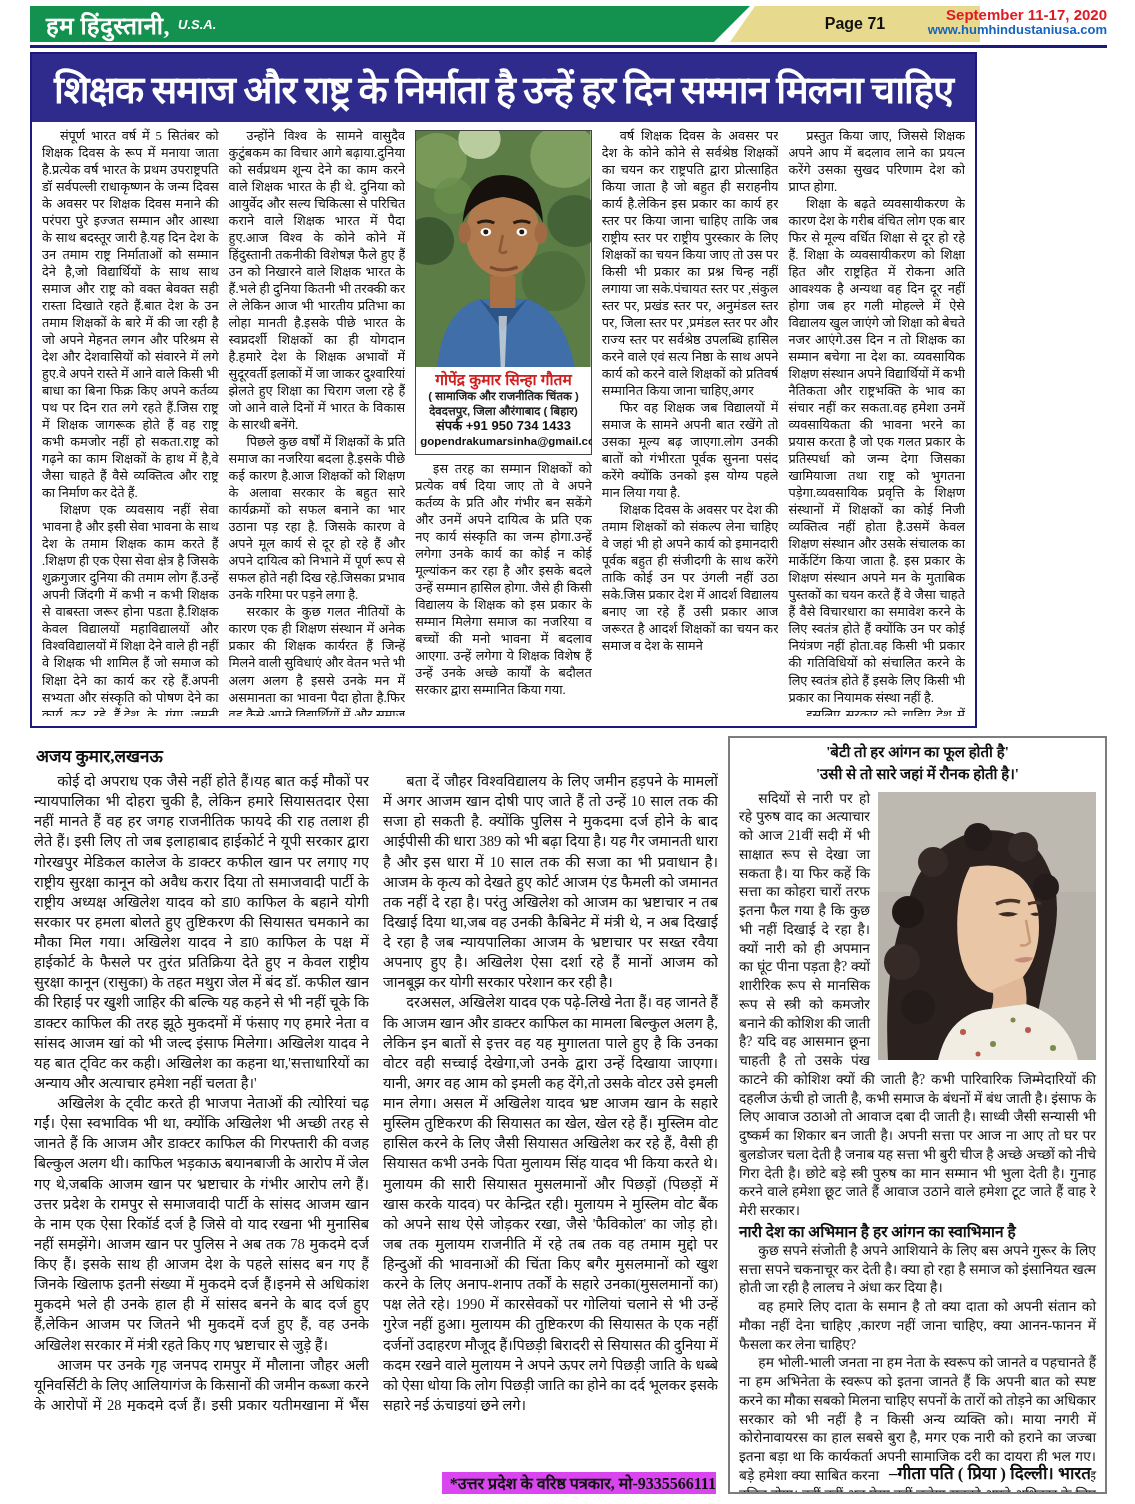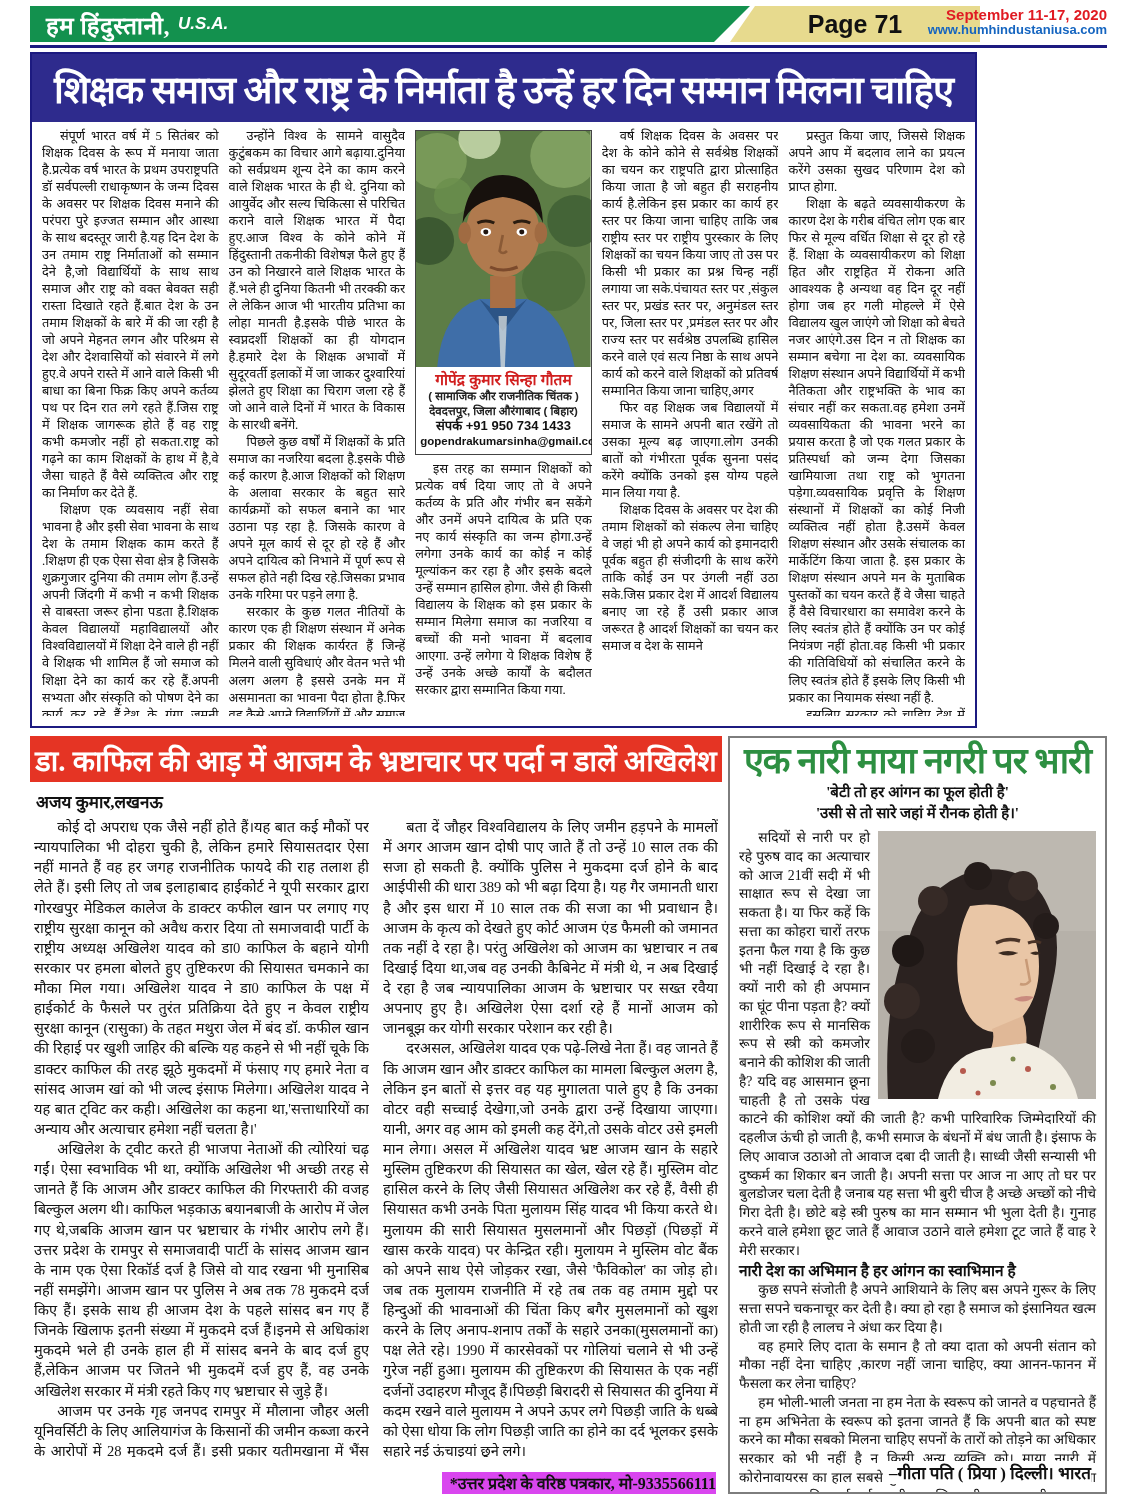--- a/index.html
+++ b/index.html
@@ -5,26 +5,26 @@
   html,body{margin:0;padding:0;}
   body{width:1135px;height:1504px;position:relative;background:#ffffff;
        font-family:"Liberation Serif","DejaVu Serif",serif;overflow:hidden;}
   .abs{position:absolute;}
   
   .hdr{top:6px;left:30px;width:1077px;height:38px;}
   .masthead{position:absolute;left:0;top:0;width:720px;height:36px;background:#13914e;
             color:#fff;display:flex;align-items:center;padding-left:16px;box-sizing:border-box;
             clip-path:polygon(0 0,100% 0,95% 100%,0 100%);text-align:center;}
   .masthead .hi{font-weight:bold;font-size:24px;letter-spacing:.5px;}
-  .masthead .usa{font-weight:bold;font-style:italic;font-size:17px;margin-left:8px;
+  .masthead .usa{font-weight:bold;font-style:italic;font-size:13px;margin-left:8px;
                  font-family:"Liberation Sans",sans-serif;}
   .pagebox{position:absolute;left:700px;top:0;width:250px;height:36px;background:#e7da8e;
            clip-path:polygon(10% 0,100% 0,100% 100%,0 100%);
            display:flex;align-items:center;justify-content:center;}
-  .pagebox span{font-weight:bold;font-size:25px;color:#111;font-family:"Liberation Sans",sans-serif;}
+  .pagebox span{font-weight:bold;font-size:16px;color:#111;font-family:"Liberation Sans",sans-serif;}
   .hdr-right{position:absolute;right:0;top:0;width:190px;text-align:right;line-height:1.15;
              font-family:"Liberation Sans",sans-serif;}
   .hdr-date{color:#e01a22;font-weight:bold;font-size:15px;}
   .hdr-web{color:#1565c0;font-weight:bold;font-size:13px;}
   .hdr-rule{top:45px;left:30px;width:1077px;height:3px;background:#1c1a80;}
   
   .main-box{top:52px;left:30px;width:947px;height:676px;border:2px solid #1c1a80;
             box-sizing:border-box;background:#fff;}
   .main-head{height:68px;background:#2e2b8d;color:#fff;display:flex;align-items:center;
              justify-content:center;font-weight:bold;font-size:38px;text-align:center;
@@ -141,40 +141,38 @@
     <div class="mcol">
       <p>प्रस्तुत किया जाए, जिससे शिक्षक अपने आप में बदलाव लाने का प्रयत्न करेंगे उसका सुखद परिणाम देश को प्राप्त होगा.</p>
       <p>शिक्षा के बढ़ते व्यवसायीकरण के कारण देश के गरीब वंचित लोग एक बार फिर से मूल्य वर्धित शिक्षा से दूर हो रहे हैं. शिक्षा के व्यवसायीकरण को शिक्षा हित और राष्ट्रहित में रोकना अति आवश्यक है अन्यथा वह दिन दूर नहीं होगा जब हर गली मोहल्ले में ऐसे विद्यालय खुल जाएंगे जो शिक्षा को बेचते नजर आएंगे.उस दिन न तो शिक्षक का सम्मान बचेगा ना देश का. व्यवसायिक शिक्षण संस्थान अपने विद्यार्थियों में कभी नैतिकता और राष्ट्रभक्ति के भाव का संचार नहीं कर सकता.वह हमेशा उनमें व्यवसायिकता की भावना भरने का प्रयास करता है जो एक गलत प्रकार के प्रतिस्पर्धा को जन्म देगा जिसका खामियाजा तथा राष्ट्र को भुगतना पड़ेगा.व्यवसायिक प्रवृत्ति के शिक्षण संस्थानों में शिक्षकों का कोई निजी व्यक्तित्व नहीं होता है.उसमें केवल शिक्षण संस्थान और उसके संचालक का मार्केटिंग किया जाता है. इस प्रकार के शिक्षण संस्थान अपने मन के मुताबिक पुस्तकों का चयन करते हैं वे जैसा चाहते हैं वैसे विचारधारा का समावेश करने के लिए स्वतंत्र होते हैं क्योंकि उन पर कोई नियंत्रण नहीं होता.वह किसी भी प्रकार की गतिविधियों को संचालित करने के लिए स्वतंत्र होते हैं इसके लिए किसी भी प्रकार का नियामक संस्था नहीं है.</p>
       <p>इसलिए सरकार को चाहिए देश में एक समान शिक्षा, एक समान शिक्षक,एक समान सिलेबस,एक समान परीक्षा प्रणाली लागू करे. साथ ही शिक्षकों को दिए जाने वाले वेतन और अन्य सुविधाओं में राष्ट्रीय स्तर पर एकरूपता स्थापित करना चाहिए,ताकि उन्हें किसी भी प्रकार के भेदभाव की संभावना नजर नहीं आए और वे निश्चिंत होकर अपने कर्तव्य के प्रति समर्पित रहे.</p>
 
     </div>
   </div>
 </div>
 
 <div class="abs a2">
-  <div class="a2-head">डा. काफिल की आड़ में आजम के भ्रष्टाचार पर पर्दा न डालें अखिलेश</div>
   <div class="a2-by">अजय कुमार,लखनऊ</div>
   <div class="a2-cols">
     <div class="a2col">
       <p>कोई दो अपराध एक जैसे नहीं होते हैं।यह बात कई मौकों पर न्यायपालिका भी दोहरा चुकी है, लेकिन हमारे सियासतदार ऐसा नहीं मानते हैं वह हर जगह राजनीतिक फायदे की राह तलाश ही लेते हैं। इसी लिए तो जब इलाहाबाद हाईकोर्ट ने यूपी सरकार द्वारा गोरखपुर मेडिकल कालेज के डाक्टर कफील खान पर लगाए गए राष्ट्रीय सुरक्षा कानून को अवैध करार दिया तो समाजवादी पार्टी के राष्ट्रीय अध्यक्ष अखिलेश यादव को डा0 काफिल के बहाने योगी सरकार पर हमला बोलते हुए तुष्टिकरण की सियासत चमकाने का मौका मिल गया। अखिलेश यादव ने डा0 काफिल के पक्ष में हाईकोर्ट के फैसले पर तुरंत प्रतिक्रिया देते हुए न केवल राष्ट्रीय सुरक्षा कानून (रासुका) के तहत मथुरा जेल में बंद डॉ. कफील खान की रिहाई पर खुशी जाहिर की बल्कि यह कहने से भी नहीं चूके कि डाक्टर काफिल की तरह झूठे मुकदमों में फंसाए गए हमारे नेता व सांसद आजम खां को भी जल्द इंसाफ मिलेगा। अखिलेश यादव ने यह बात ट्विट कर कही। अखिलेश का कहना था,'सत्ताधारियों का अन्याय और अत्याचार हमेशा नहीं चलता है।'</p>
       <p>अखिलेश के ट्वीट करते ही भाजपा नेताओं की त्योरियां चढ़ गईं। ऐसा स्वभाविक भी था, क्योंकि अखिलेश भी अच्छी तरह से जानते हैं कि आजम और डाक्टर काफिल की गिरफ्तारी की वजह बिल्कुल अलग थी। काफिल भड़काऊ बयानबाजी के आरोप में जेल गए थे,जबकि आजम खान पर भ्रष्टाचार के गंभीर आरोप लगे हैं। उत्तर प्रदेश के रामपुर से समाजवादी पार्टी के सांसद आजम खान के नाम एक ऐसा रिकॉर्ड दर्ज है जिसे वो याद रखना भी मुनासिब नहीं समझेंगे। आजम खान पर पुलिस ने अब तक 78 मुकदमे दर्ज किए हैं। इसके साथ ही आजम देश के पहले सांसद बन गए हैं जिनके खिलाफ इतनी संख्या में मुकदमे दर्ज हैं।इनमे से अधिकांश मुकदमे भले ही उनके हाल ही में सांसद बनने के बाद दर्ज हुए हैं,लेकिन आजम पर जितने भी मुकदमें दर्ज हुए हैं, वह उनके अखिलेश सरकार में मंत्री रहते किए गए भ्रष्टाचार से जुड़े हैं।</p>
       <p>आजम पर उनके गृह जनपद रामपुर में मौलाना जौहर अली यूनिवर्सिटी के लिए आलियागंज के किसानों की जमीन कब्जा करने के आरोपों में 28 मुकदमे दर्ज हैं। इसी प्रकार यतीमखाना में भैंस चोरी प्रकरण में आजम पर 9 तो शत्रु संपत्ति के मामले में दो मुकदमे दर्ज हैं। वहीं किताबों की चोरी, शेर की मूर्ति चुराने, 2700 खैर के पेड़ों की चोरी का भी मुकदमा दर्ज है। इसके अलावा बेटे अब्दुल्ला आजम के दो-दो जन्म प्रमाणपत्र के आरोपों में दो मुकदमे दर्ज हैं।</p>
 
     </div>
     <div class="a2col">
       <p>बता दें जौहर विश्वविद्यालय के लिए जमीन हड़पने के मामलों में अगर आजम खान दोषी पाए जाते हैं तो उन्हें 10 साल तक की सजा हो सकती है. क्योंकि पुलिस ने मुकदमा दर्ज होने के बाद आईपीसी की धारा 389 को भी बढ़ा दिया है। यह गैर जमानती धारा है और इस धारा में 10 साल तक की सजा का भी प्रवाधान है। आजम के कृत्य को देखते हुए कोर्ट आजम एंड फैमली को जमानत तक नहीं दे रहा है। परंतु अखिलेश को आजम का भ्रष्टाचार न तब दिखाई दिया था,जब वह उनकी कैबिनेट में मंत्री थे, न अब दिखाई दे रहा है जब न्यायपालिका आजम के भ्रष्टाचार पर सख्त रवैया अपनाए हुए है। अखिलेश ऐसा दर्शा रहे हैं मानों आजम को जानबूझ कर योगी सरकार परेशान कर रही है।</p>
       <p>दरअसल, अखिलेश यादव एक पढ़े-लिखे नेता हैं। वह जानते हैं कि आजम खान और डाक्टर काफिल का मामला बिल्कुल अलग है, लेकिन इन बातों से इत्तर वह यह मुगालता पाले हुए है कि उनका वोटर वही सच्चाई देखेगा,जो उनके द्वारा उन्हें दिखाया जाएगा। यानी, अगर वह आम को इमली कह देंगे,तो उसके वोटर उसे इमली मान लेगा। असल में अखिलेश यादव भ्रष्ट आजम खान के सहारे मुस्लिम तुष्टिकरण की सियासत का खेल, खेल रहे हैं। मुस्लिम वोट हासिल करने के लिए जैसी सियासत अखिलेश कर रहे हैं, वैसी ही सियासत कभी उनके पिता मुलायम सिंह यादव भी किया करते थे। मुलायम की सारी सियासत मुसलमानों और पिछड़ों (पिछड़ों में खास करके यादव) पर केन्द्रित रही। मुलायम ने मुस्लिम वोट बैंक को अपने साथ ऐसे जोड़कर रखा, जैसे 'फैविकोल' का जोड़ हो। जब तक मुलायम राजनीति में रहे तब तक वह तमाम मुद्दो पर हिन्दुओं की भावनाओं की चिंता किए बगैर मुसलमानों को खुश करने के लिए अनाप-शनाप तर्कों के सहारे उनका(मुसलमानों का) पक्ष लेते रहे। 1990 में कारसेवकों पर गोलियां चलाने से भी उन्हें गुरेज नहीं हुआ। मुलायम की तुष्टिकरण की सियासत के एक नहीं दर्जनों उदाहरण मौजूद हैं।पिछड़ी बिरादरी से सियासत की दुनिया में कदम रखने वाले मुलायम ने अपने ऊपर लगे पिछड़ी जाति के धब्बे को ऐसा धोया कि लोग पिछड़ी जाति का होने का दर्द भूलकर इसके सहारे नई ऊंचाइयां छूने लगे।</p>
 
     </div>
   </div>
   <div class="a2-footer">*उत्तर प्रदेश के वरिष्ठ पत्रकार, मो-9335566111</div>
 </div>
 
 <div class="abs a3">
-  <div class="a3-head">एक नारी माया नगरी पर भारी</div>
   <div class="a3-q">'बेटी तो हर आंगन का फूल होती है'</div>
   <div class="a3-q">'उसी से तो सारे जहां में रौनक होती है।'</div>
   <div class="a3-body">
     <span class="wphoto">
       <svg viewBox="0 0 218 268" preserveAspectRatio="none">
         <rect width="218" height="268" fill="#b6b1a9"></rect>
         <rect width="218" height="100" fill="#c2bdb5" opacity=".6"></rect>
         <path d="M10 268 Q5 170 30 110 Q45 55 95 40 Q150 30 170 75 Q185 105 175 150 L160 220 L150 268 Z" fill="#2b2220"></path>
         <circle cx="30" cy="120" r="16" fill="#1f1816"></circle>
         <circle cx="24" cy="170" r="18" fill="#362a26"></circle>

